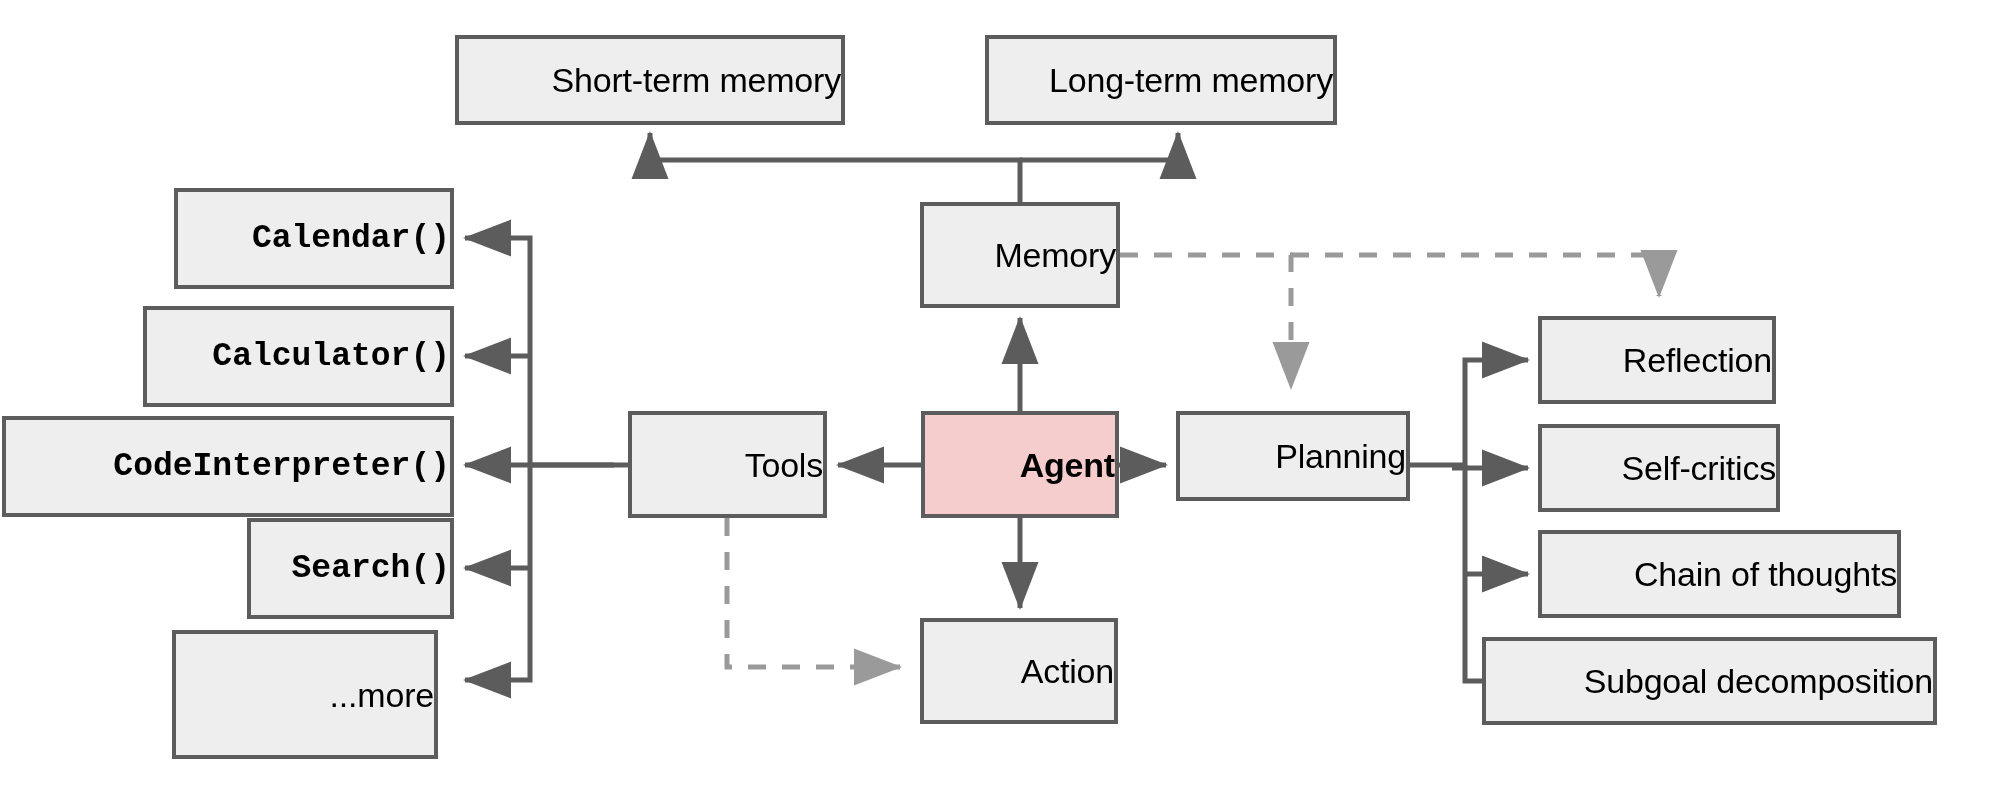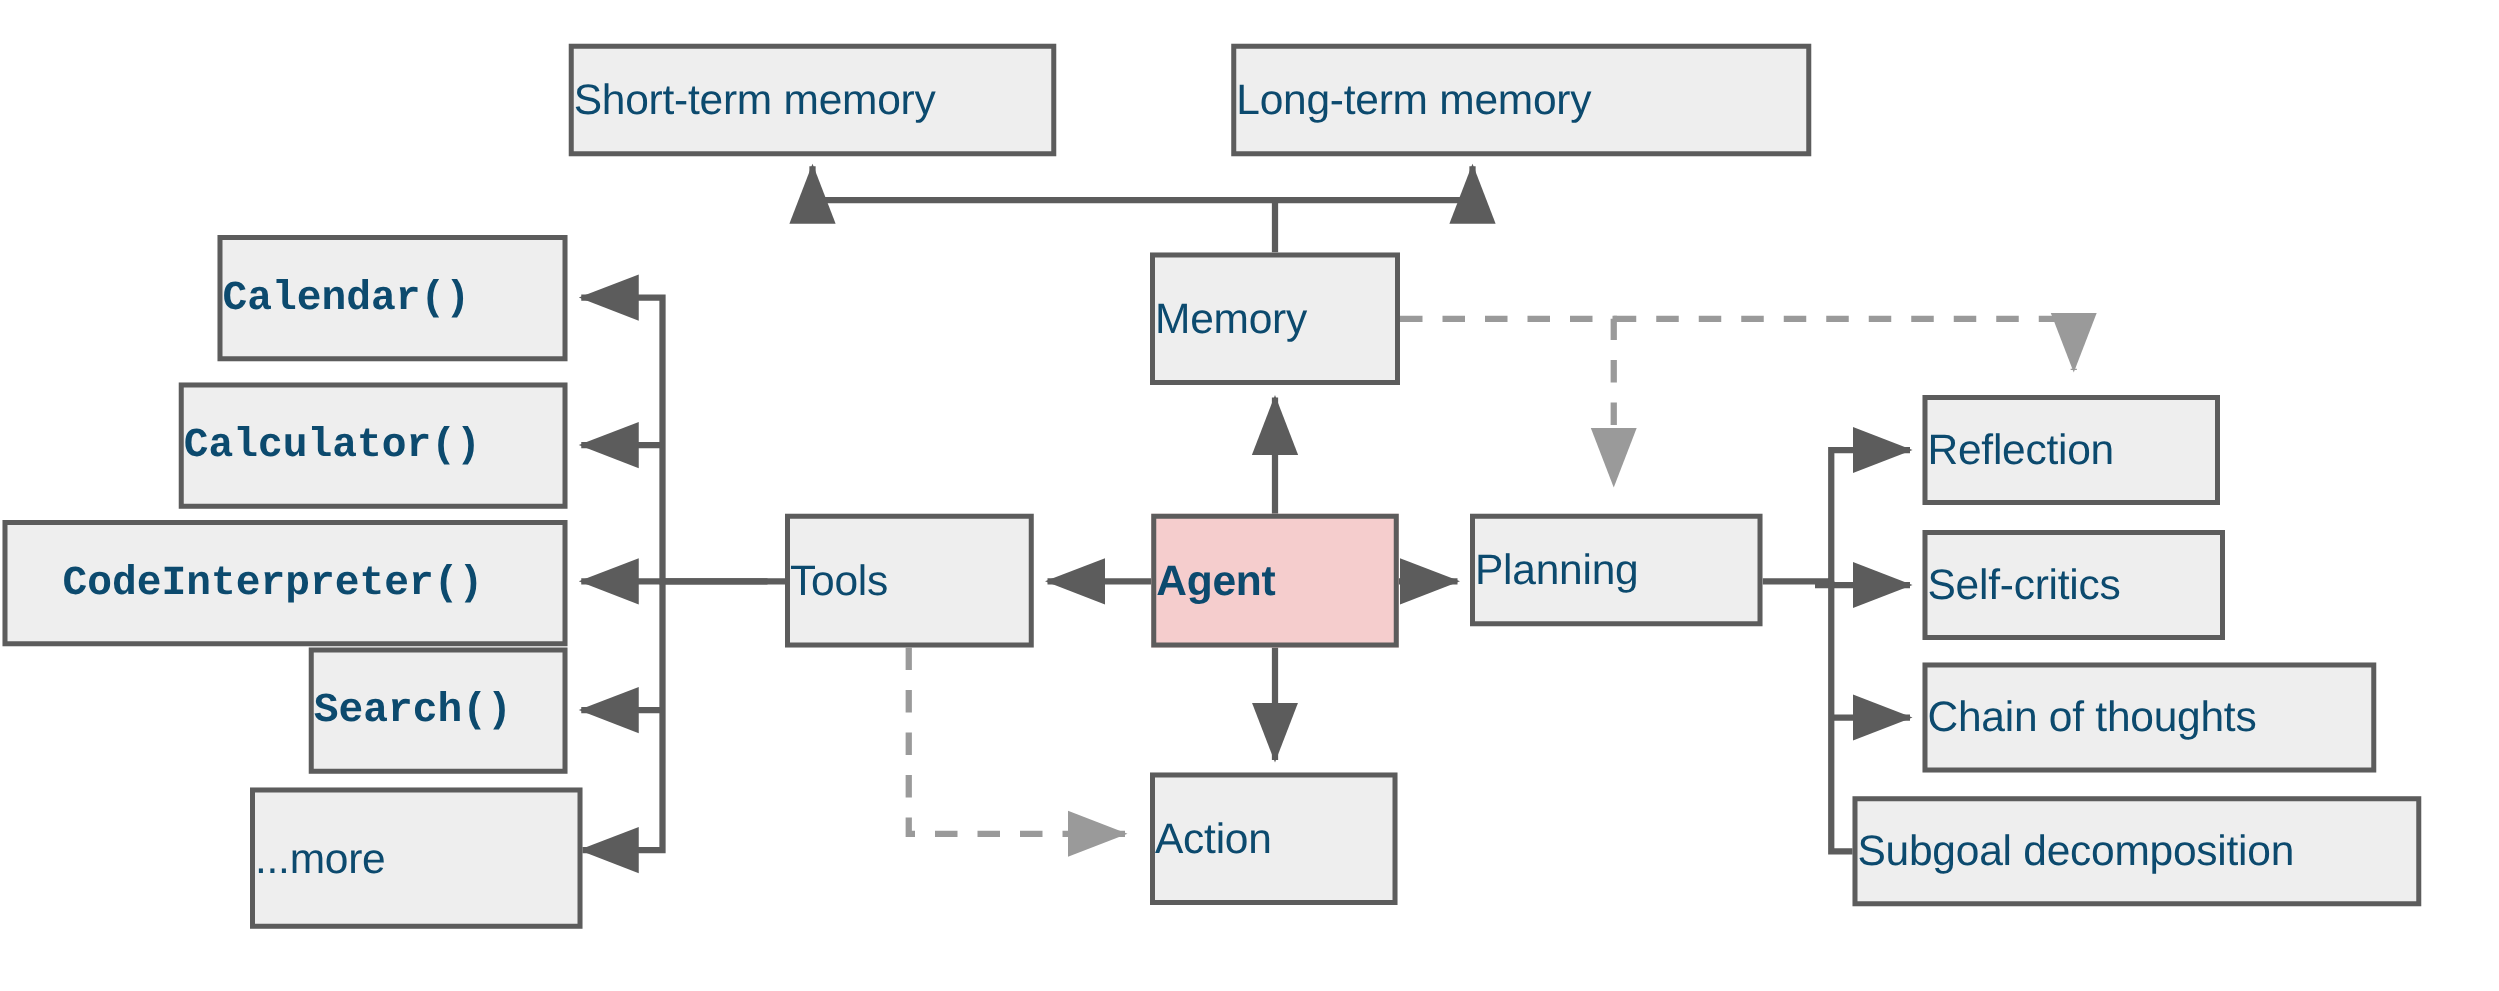--- a/index.html
+++ b/index.html
@@ -26,22 +26,22 @@
     width: 1999px;
     height: 793px;
   }
   .node {
     position: absolute;
     box-sizing: border-box;
     background: #eeeeee;
     border: 4px solid #5c5c5c;
     display: flex;
     align-items: center;
-    justify-content: flex-start;
-    color: #0c4a6e;
+    justify-content: flex-end;
+    color: #000000;
     font-family: "Liberation Sans", sans-serif;
     font-size: 34px;
     line-height: 1;
     white-space: nowrap;
     letter-spacing: -0.2px;
   }
   .node.mono {
     font-family: "Liberation Mono", "DejaVu Sans Mono", monospace;
     font-weight: bold;
     font-size: 33px;
@@ -101,21 +101,21 @@
       <path d="M1291,255 L1659,255 L1659,296" marker-end="url(#arrow-dashed)"></path>
        Action (dashed) --&gt;
       <path d="M727,518 L727,667 L900,667" marker-end="url(#arrow-dashed)"></path>
     </g>
   </svg>
 
   <div class="node" style="left:455px;top:35px;width:390px;height:90px;">
     <span class="label">Short-term memory</span>
   </div>
 
-  <div class="node" style="left:985px;top:35px;width:464px;height:90px;">
+  <div class="node" style="left:985px;top:35px;width:352px;height:90px;">
     <span class="label">Long-term memory</span>
   </div>
 
   <div class="node" style="left:920px;top:202px;width:200px;height:106px;">
     <span class="label">Memory</span>
   </div>
 
   <div class="node accent" style="left:921px;top:411px;width:198px;height:107px;">
     <span class="label">Agent</span>
   </div>
@@ -141,21 +141,21 @@
   </div>
 
   <div class="node mono" style="left:2px;top:416px;width:452px;height:101px;padding-left:44px;">
     <span class="label">CodeInterpreter()</span>
   </div>
 
   <div class="node mono" style="left:247px;top:518px;width:207px;height:101px;">
     <span class="label">Search()</span>
   </div>
 
-  <div class="node" style="left:200px;top:630px;width:266px;height:113px;">
+  <div class="node" style="left:172px;top:630px;width:266px;height:129px;">
     <span class="label">...more</span>
   </div>
 
   <div class="node" style="left:1538px;top:316px;width:238px;height:88px;">
     <span class="label">Reflection</span>
   </div>
 
   <div class="node" style="left:1538px;top:424px;width:242px;height:88px;">
     <span class="label">Self-critics</span>
   </div>

